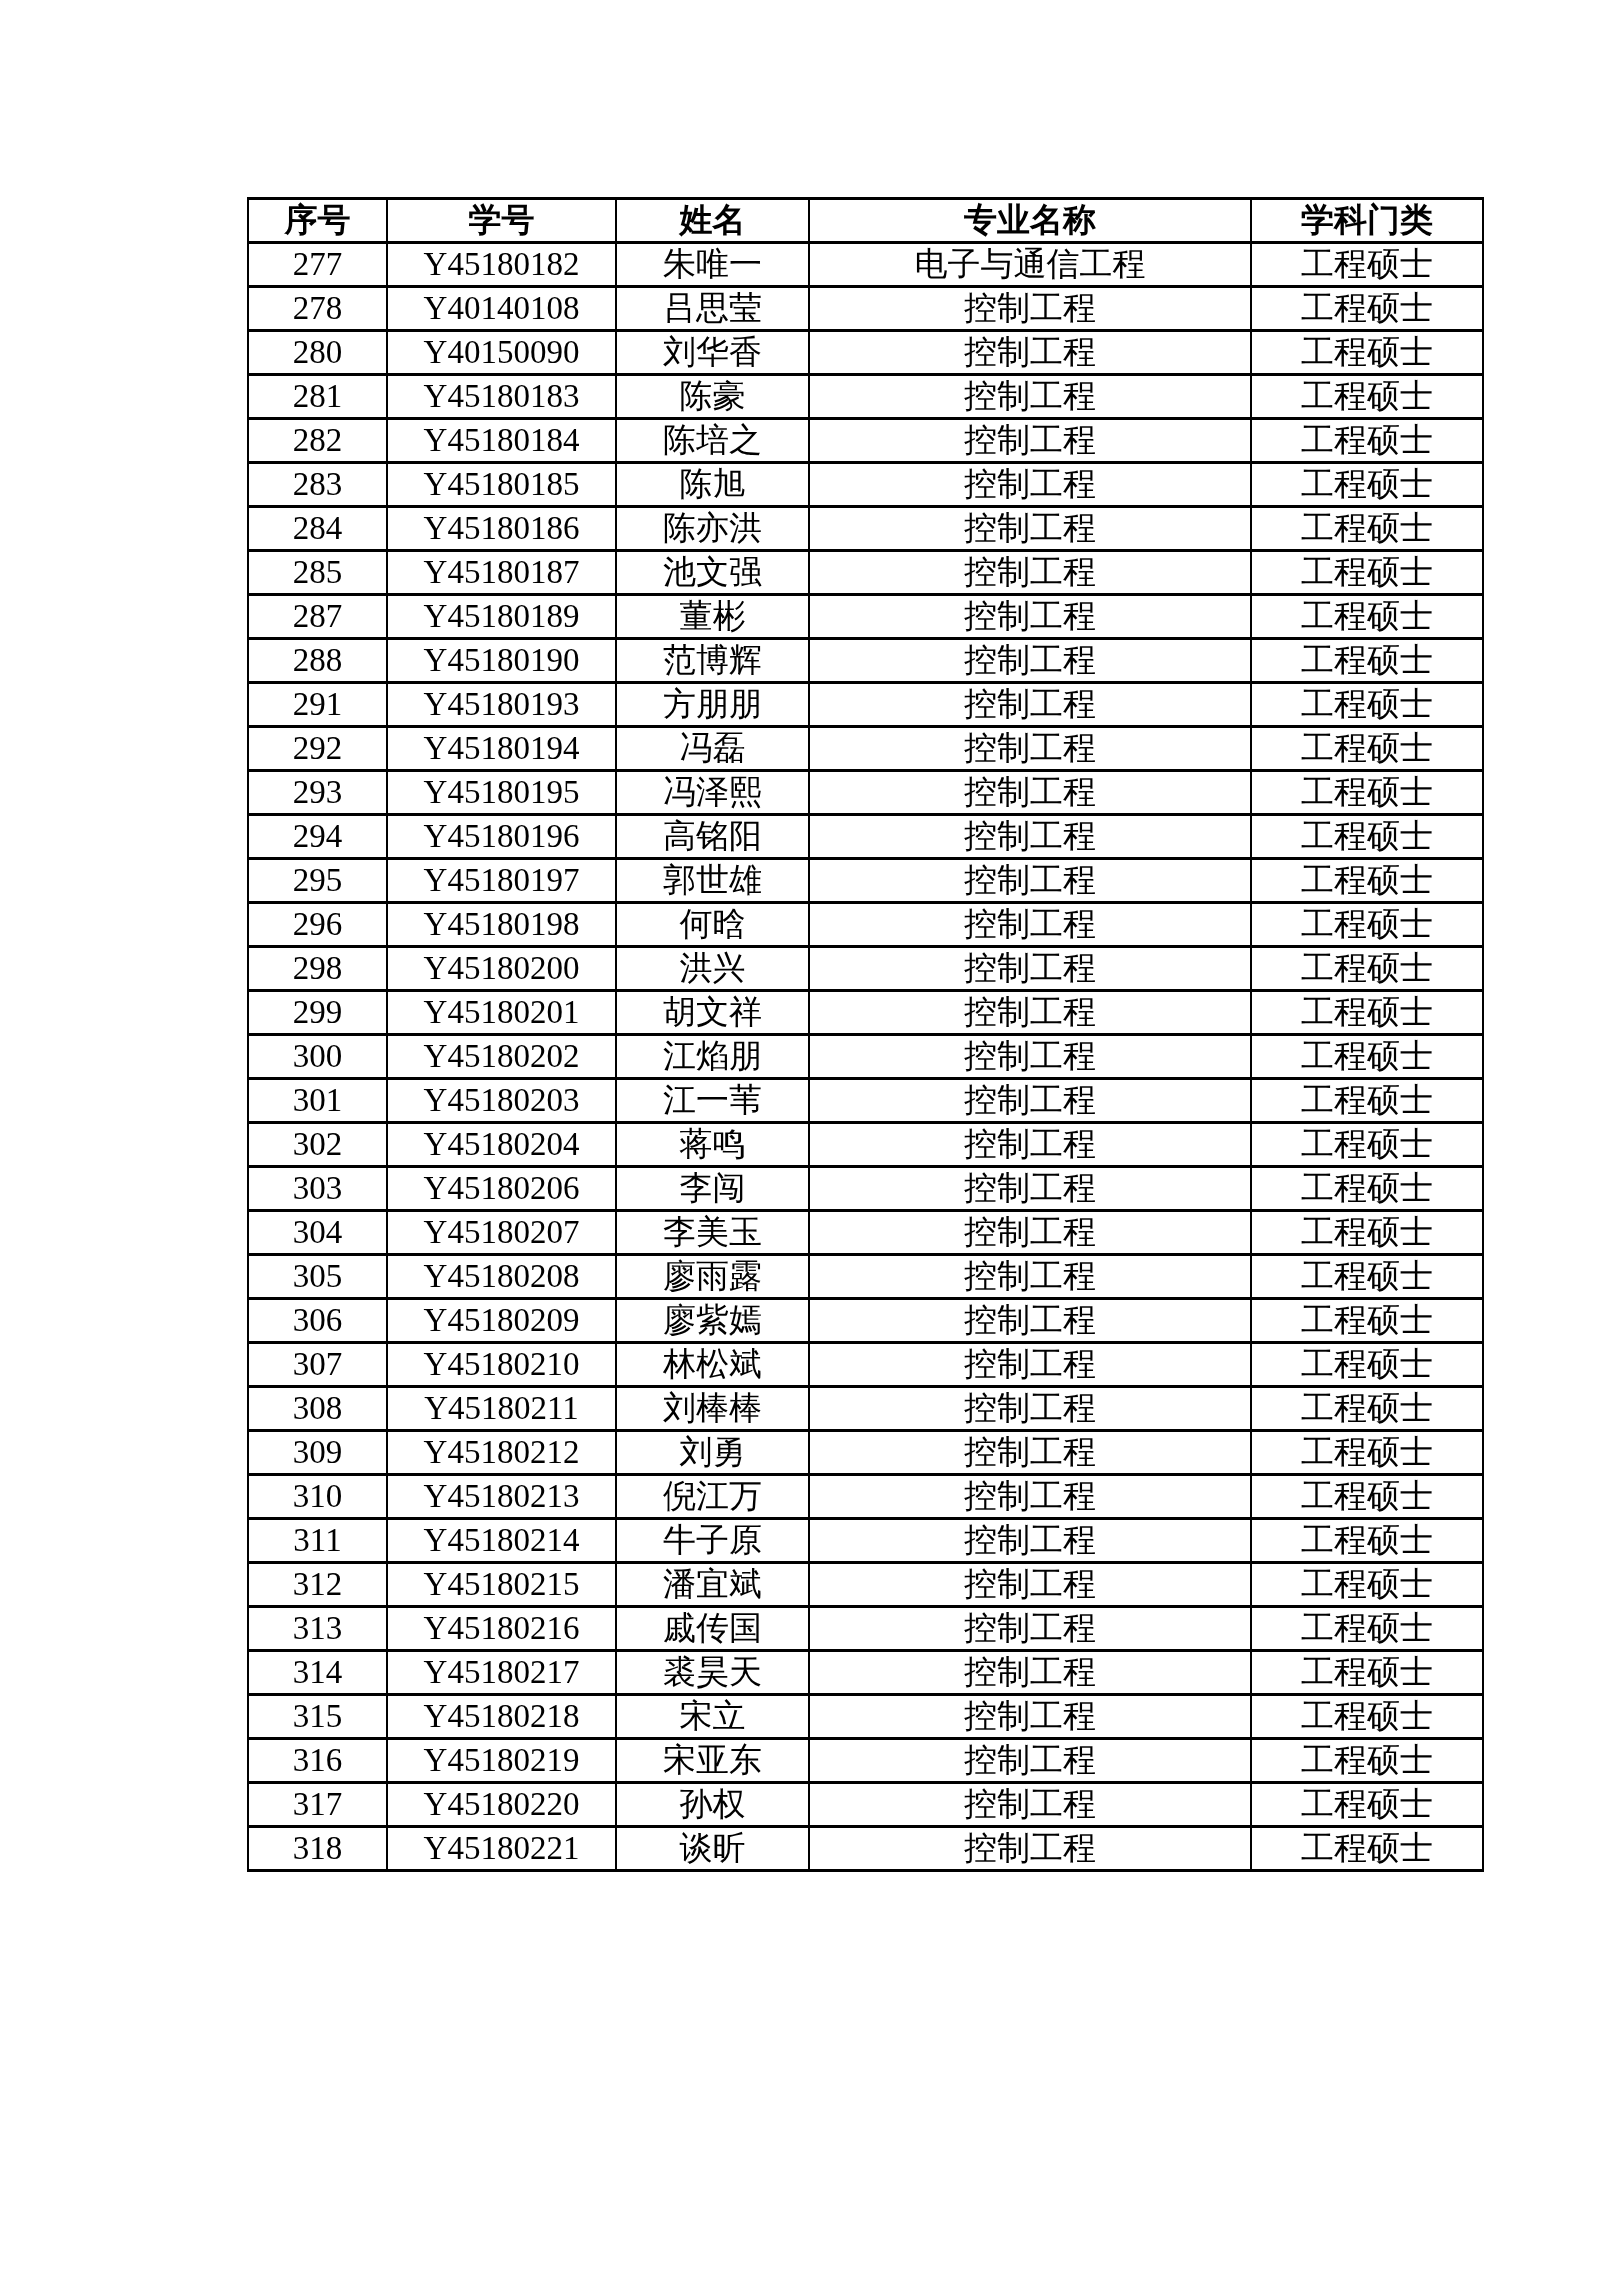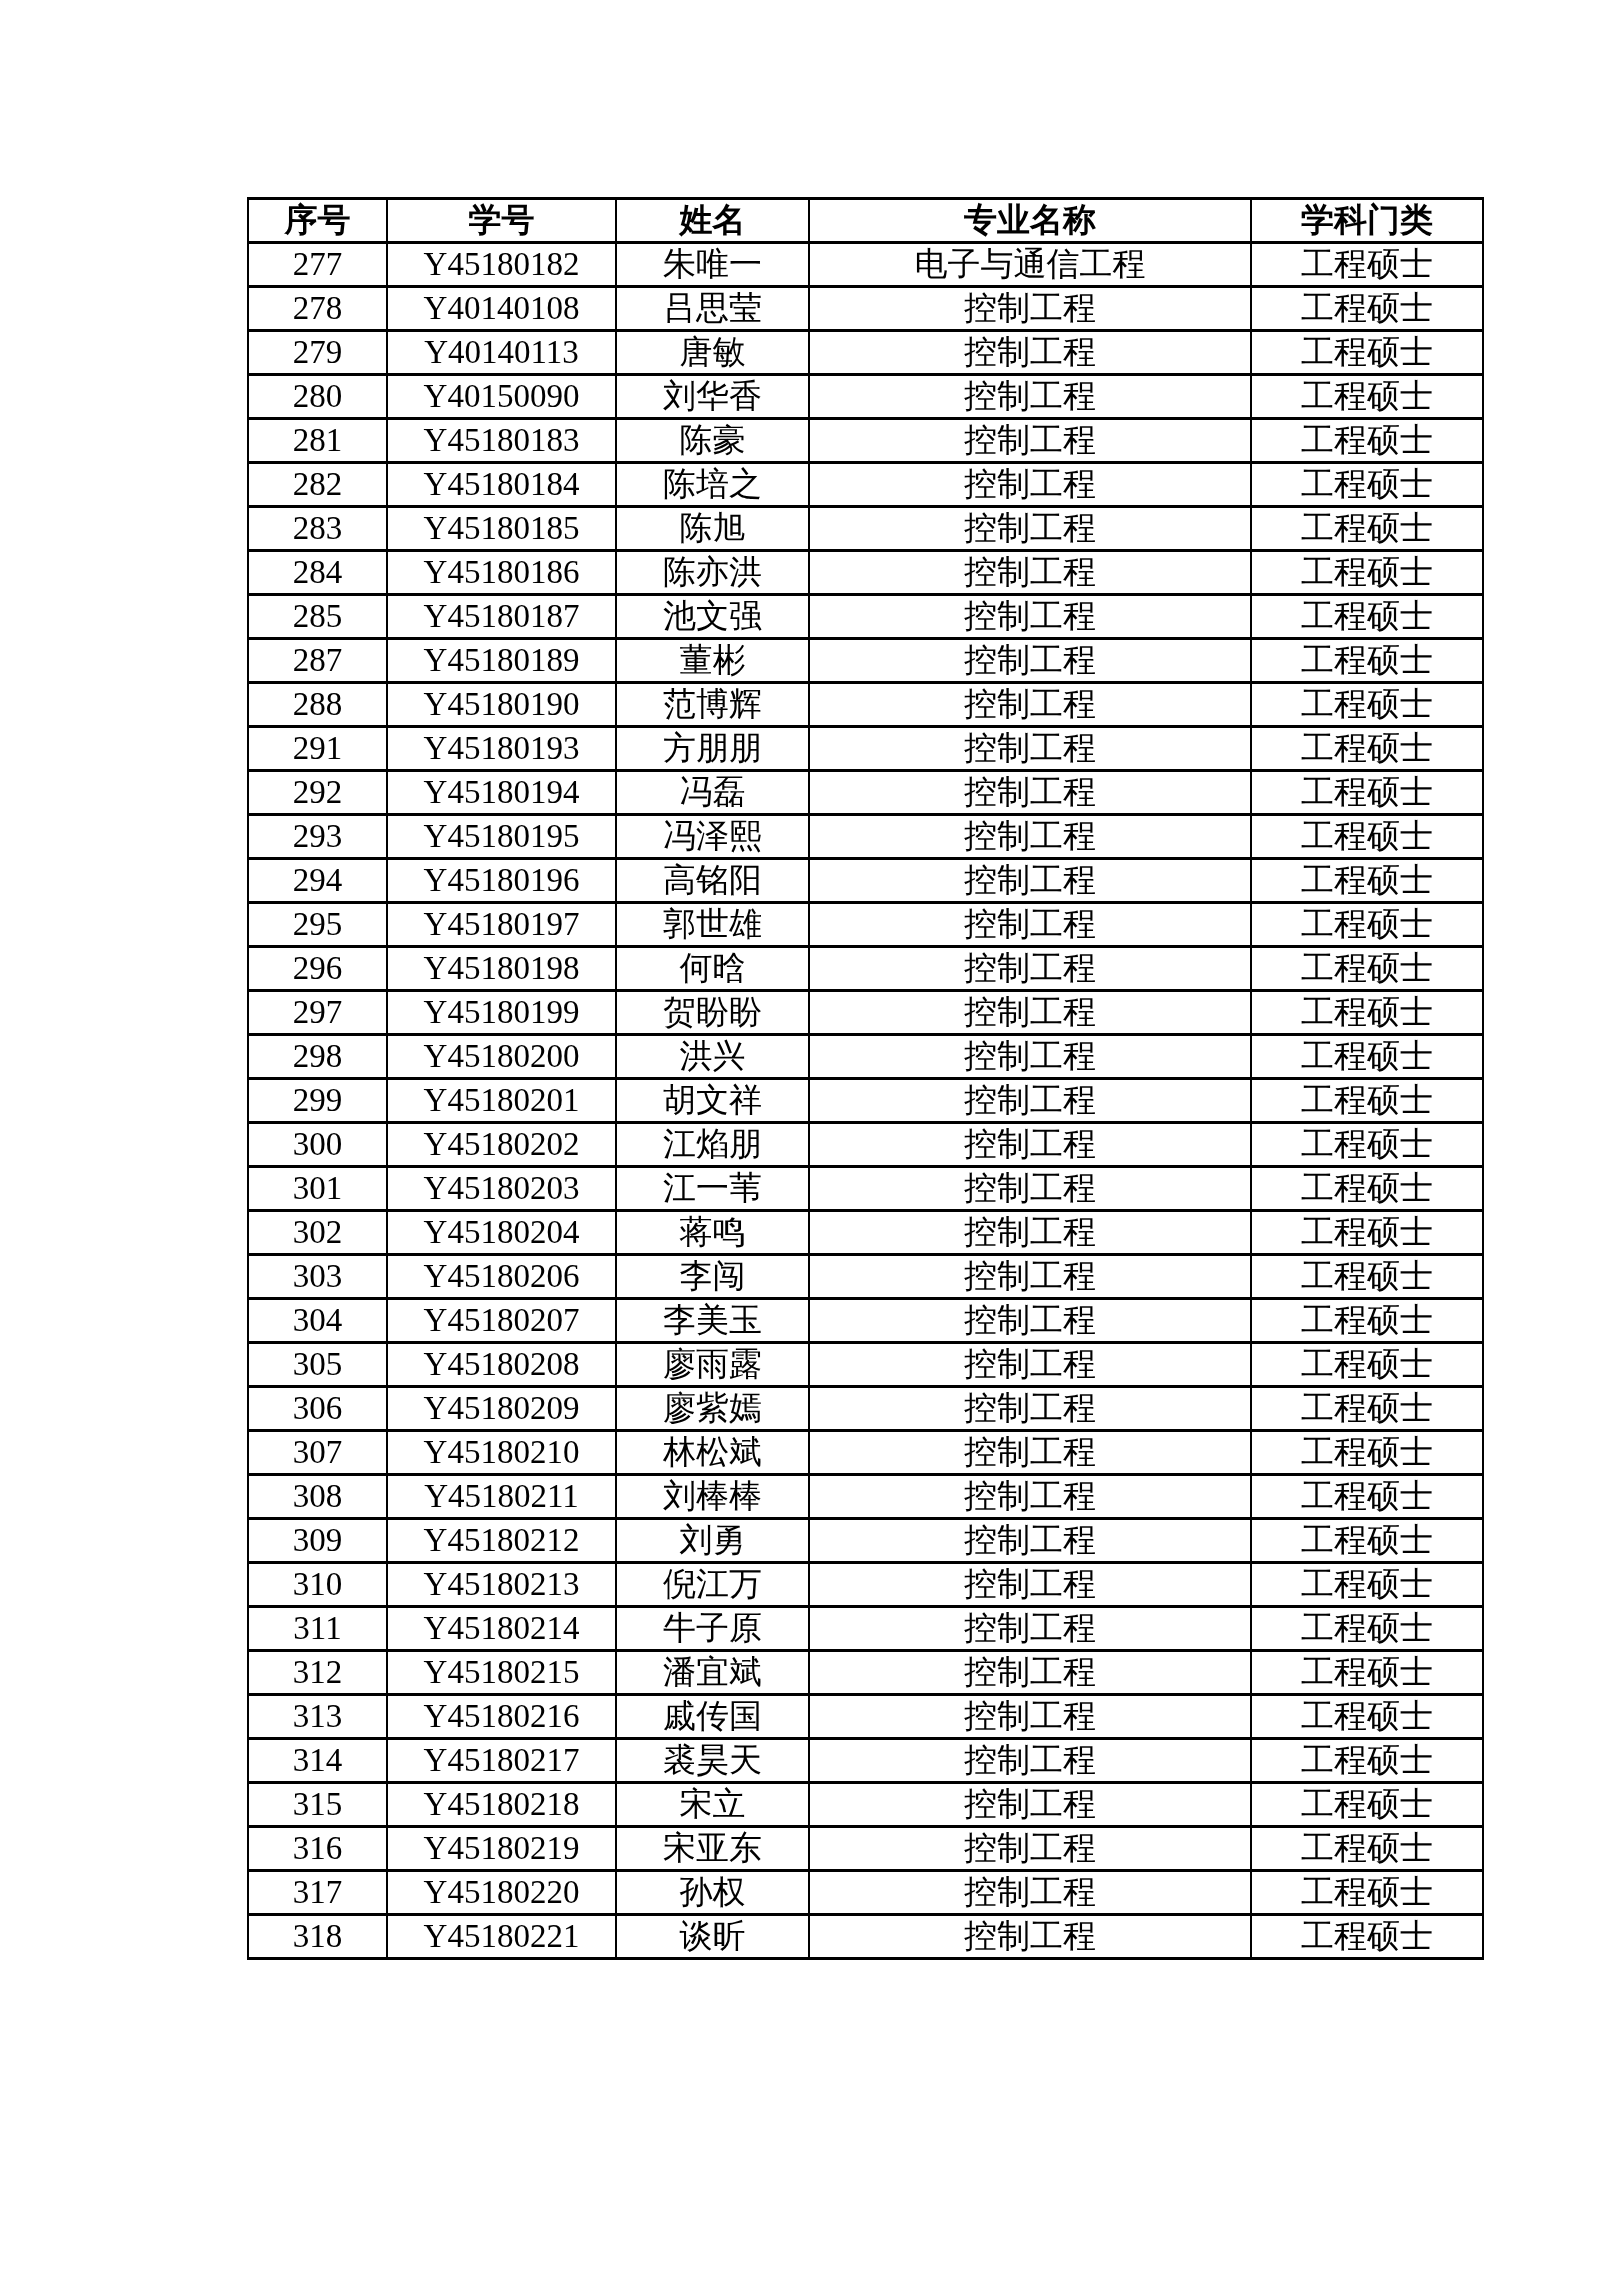--- a/index.html
+++ b/index.html
@@ -81,27 +81,20 @@
     <td>工程硕士</td>
   </tr>
         <tr>
     <td>278</td>
     <td>Y40140108</td>
     <td>吕思莹</td>
     <td>控制工程</td>
     <td>工程硕士</td>
   </tr>
         <tr>
-    <td>279</td>
-    <td>Y40140113</td>
-    <td>唐敏</td>
-    <td>控制工程</td>
-    <td>工程硕士</td>
-  </tr>
-        <tr>
     <td>280</td>
     <td>Y40150090</td>
     <td>刘华香</td>
     <td>控制工程</td>
     <td>工程硕士</td>
   </tr>
         <tr>
     <td>281</td>
     <td>Y45180183</td>
     <td>陈豪</td>
@@ -182,27 +175,20 @@
     <td>295</td>
     <td>Y45180197</td>
     <td>郭世雄</td>
     <td>控制工程</td>
     <td>工程硕士</td>
   </tr>
         <tr>
     <td>296</td>
     <td>Y45180198</td>
     <td>何晗</td>
-    <td>控制工程</td>
-    <td>工程硕士</td>
-  </tr>
-        <tr>
-    <td>297</td>
-    <td>Y45180199</td>
-    <td>贺盼盼</td>
     <td>控制工程</td>
     <td>工程硕士</td>
   </tr>
         <tr>
     <td>298</td>
     <td>Y45180200</td>
     <td>洪兴</td>
     <td>控制工程</td>
     <td>工程硕士</td>
   </tr>

